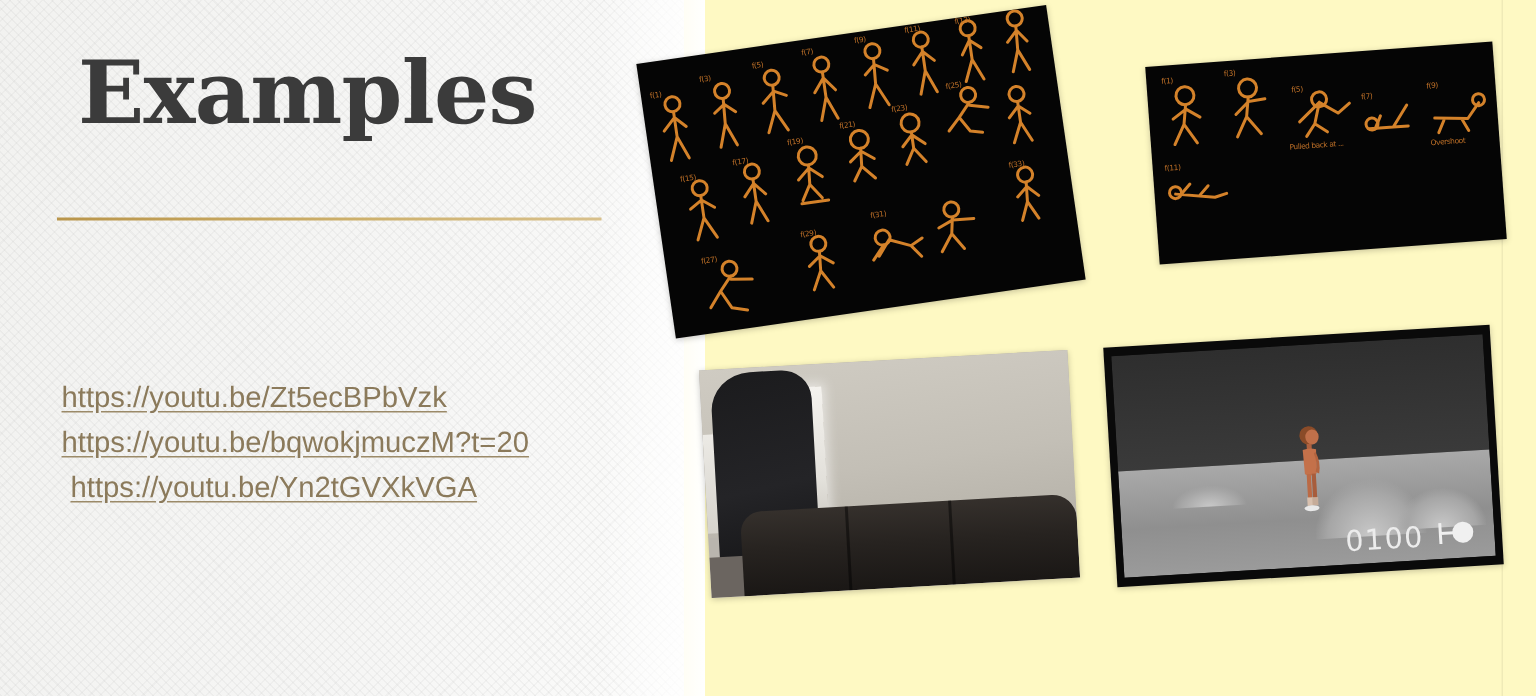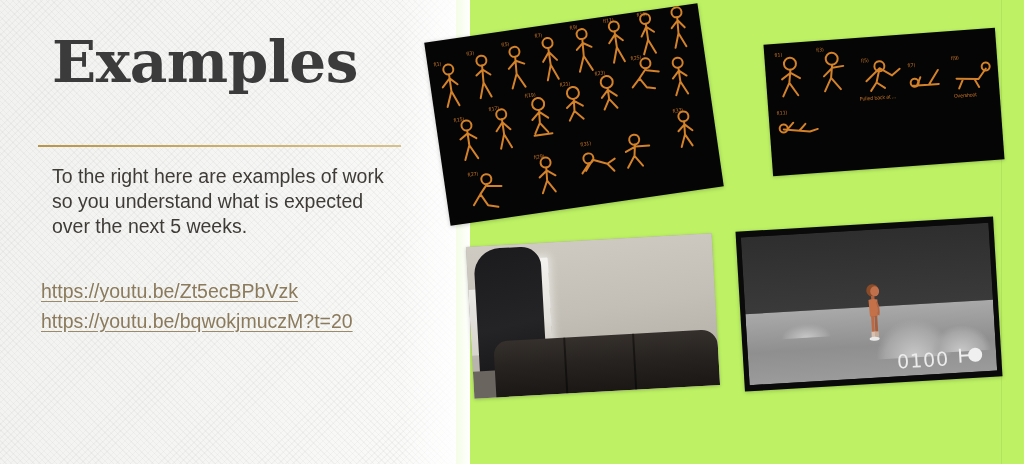--- a/index.html
+++ b/index.html
@@ -11,21 +11,21 @@
     width: 1024px;
     height: 464px;
     overflow: hidden;
     font-family: "Liberation Sans", sans-serif;
     position: relative;
   }
 
   #slide {
     position: absolute;
     inset: 0;
-    background: #bef264;
+    background: #fef9c3;
   }
 
   
   #left-panel {
     position: absolute;
     left: 0; top: 0;
     width: 456px; height: 464px;
     background-color: #f4f4f2;
     background-image:
       repeating-linear-gradient(45deg, rgba(160,160,160,0.09) 0px, rgba(160,160,160,0.09) 1px, rgba(255,255,255,0) 1px, rgba(255,255,255,0) 4px),
@@ -68,21 +68,20 @@
     font-size: 19.5px;
     line-height: 25px;
     color: #3f3c38;
   }
 
   
   #links {
     position: absolute;
     left: 41px; top: 250px;
     width: 400px;
-    margin-top: 26px;
   }
   .link-row {
     font-size: 19.5px;
     line-height: 30px;
     color: #8b7a5b;
     text-decoration: underline;
     text-decoration-color: #9b8a68;
     text-underline-offset: 3px;
     white-space: nowrap;
     cursor: pointer;
@@ -231,25 +230,25 @@
 <body>
 
 <div id="slide">
 
   <div id="left-panel"></div>
   <div id="left-panel-fade"></div>
 
   <div id="title">Examples</div>
   <div id="title-rule"></div>
 
-  <div id="body-text">To the right here are examples of work so you understand what is expected over the next 5 weeks.</div>
 
   <div id="links">
     <div class="link-row">https://youtu.be/Zt5ecBPbVzk</div>
     <div class="link-row">https://youtu.be/bqwokjmuczM?t=20</div>
+    <div class="link-row indent">https://youtu.be/Yn2tGVXkVGA</div>
   </div>
 
   <div id="images">
 
     <div class="photo" id="photo-storyboard-1">
       <div class="sheet-inner">
         <svg width="276" height="185" viewBox="0 0 276 185">
           <g stroke="#d4822a" stroke-width="2" fill="none" stroke-linecap="round">
 
             <g transform="translate(14,26)">

